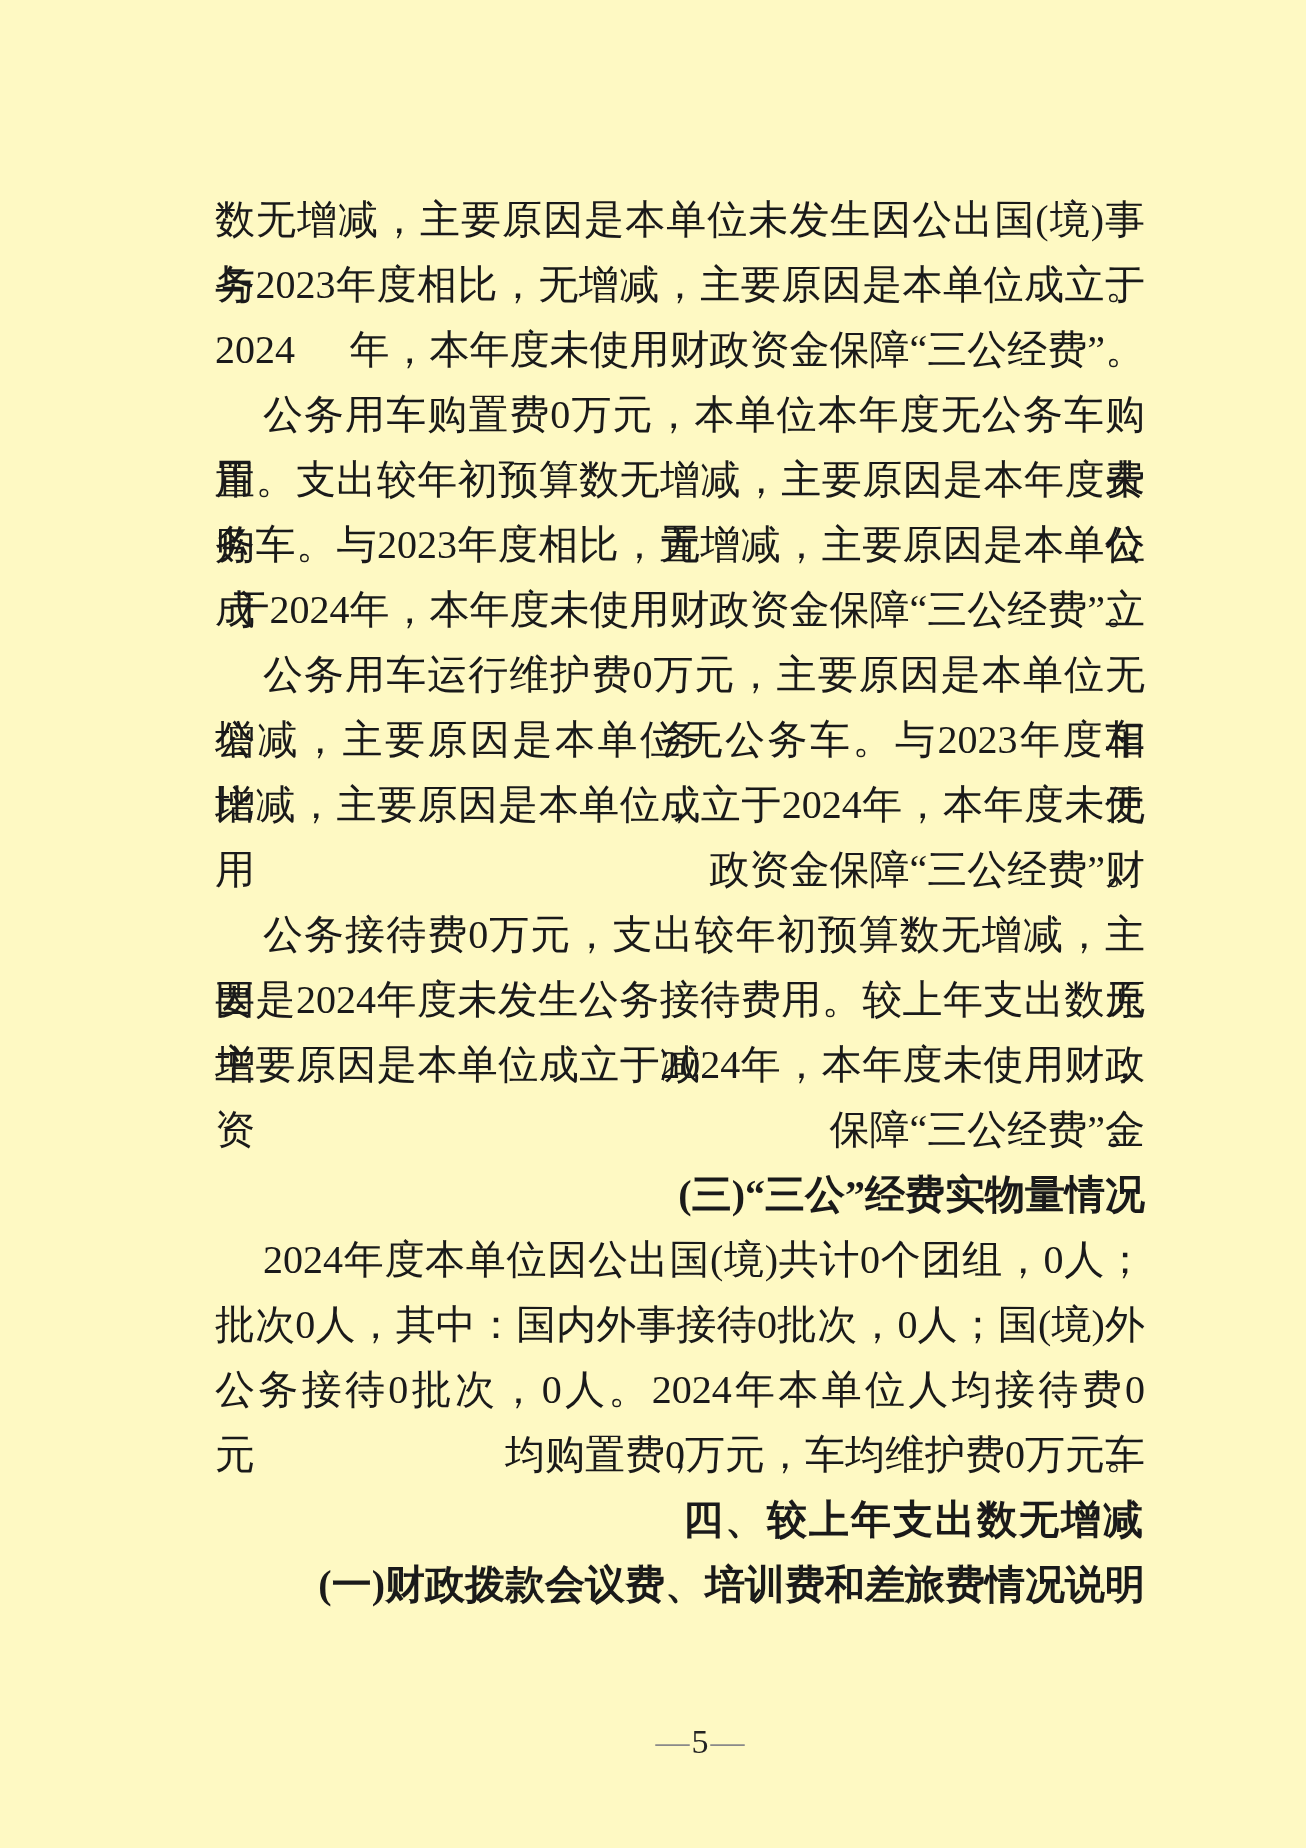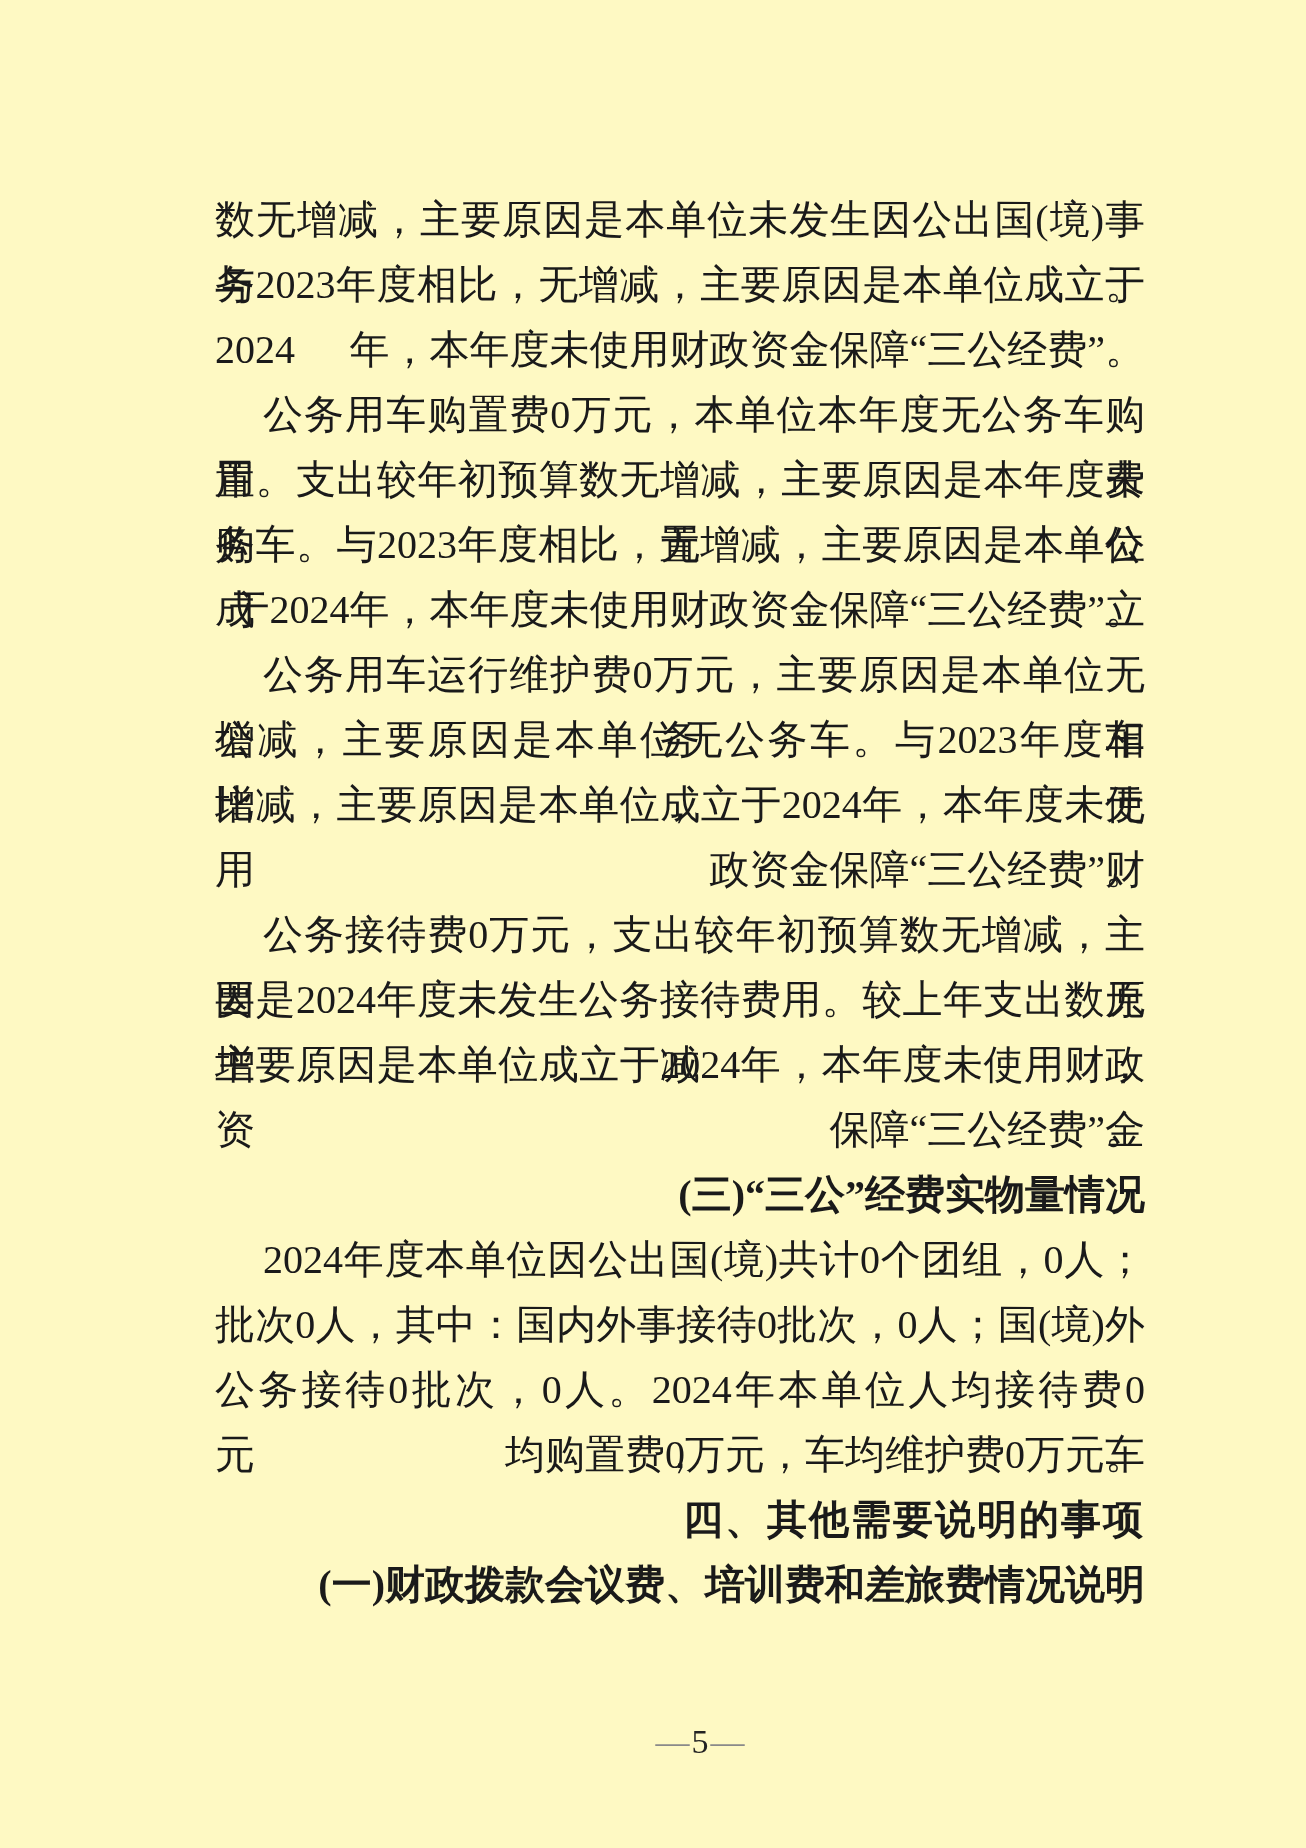--- a/index.html
+++ b/index.html
@@ -77,20 +77,20 @@
     <div class="ln">政资金保障“三公经费”。</div>
     <div class="ln stretch indent">公务接待费0万元，支出较年初预算数无增减，主要原</div>
     <div class="ln stretch">因是2024年度未发生公务接待费用。较上年支出数无增减，</div>
     <div class="ln stretch">主要原因是本单位成立于2024年，本年度未使用财政资金</div>
     <div class="ln">保障“三公经费”。</div>
     <div class="ln h-kai indent-lg">(三)“三公”经费实物量情况</div>
     <div class="ln stretch indent">2024年度本单位因公出国(境)共计0个团组，0人；</div>
     <div class="ln stretch">批次0人，其中：国内外事接待0批次，0人；国(境)外</div>
     <div class="ln stretch">公务接待0批次，0人。2024年本单位人均接待费0元，车</div>
     <div class="ln">均购置费0万元，车均维护费0万元。</div>
-    <div class="ln h-hei indent">四、其他需要说明的事项</div>
+    <div class="ln h-hei indent">四、较上年支出数无增减</div>
     <div class="ln h-kai indent-lg">(一)财政拨款会议费、培训费和差旅费情况说明</div>
   </div>
 
   <div class="footer">
     <span class="dash">—</span><span class="num">5</span><span class="dash">—</span>
   </div>
 </div>
 
 </body></html>

